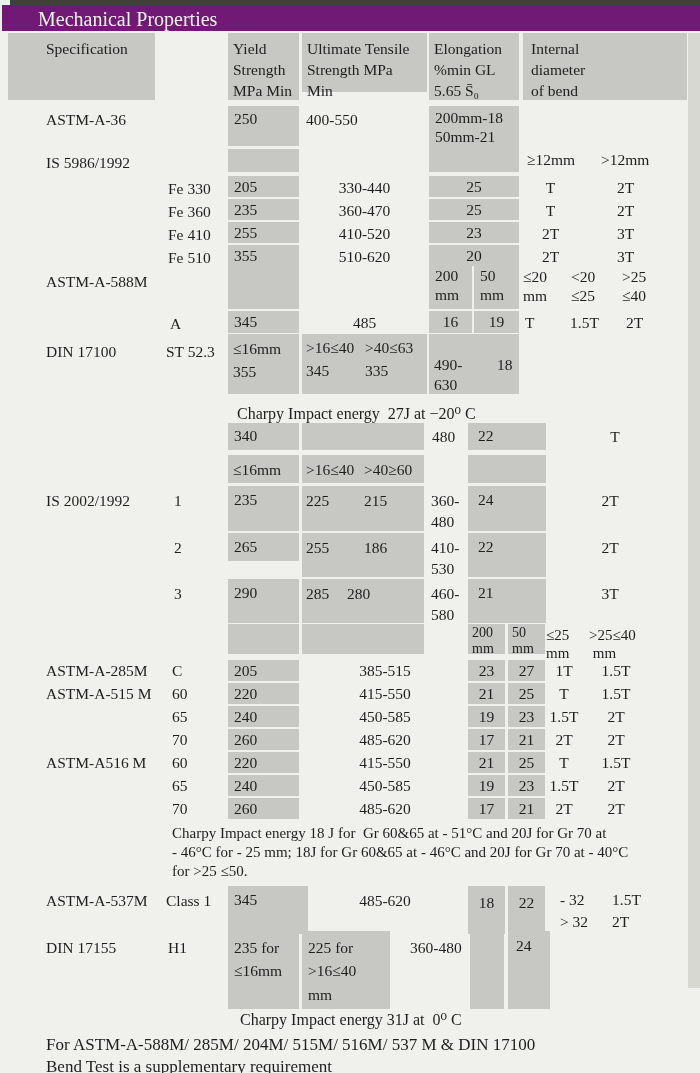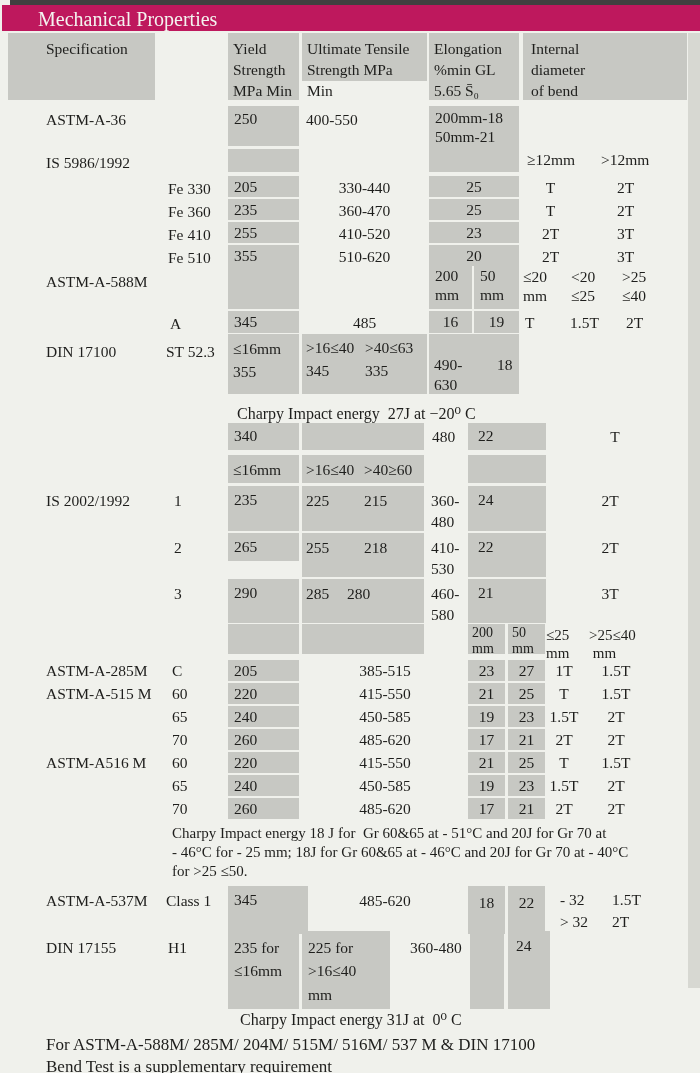--- a/index.html
+++ b/index.html
@@ -13,37 +13,37 @@
   .shade{background:#c7c8c3;}
   .ctr{text-align:center;}
   .hdr{font-size:15.5px;line-height:1.34;}
   .t13{font-size:13px;}
   .t14{font-size:14px;}
   .t15{font-size:15px;}
   .t16{font-size:16px;}
   .t17{font-size:17px;}
   .t20{font-size:20px;}
   .topstrip{background:#404040;}
-  .titlebar{background:#be185d;color:#f4f4f0;}
+  .titlebar{background:#701a75;color:#f4f4f0;}
   .edgestrip{background:#d7d8d2;}
 </style>
 </head>
 <body>
 
 <div class="page">
 
   <div class="abs topstrip" style="left:10px;top:0;width:690px;height:5px"></div>
   <div class="abs titlebar t20" style="left:2px;top:5px;width:698px;height:26px;padding:1px 0 0 36px;box-sizing:border-box">Mechanical Properties</div>
   <div class="abs edgestrip" style="left:688px;top:33px;width:12px;height:955px"></div>
 
   <div class="abs shade hdr" style="left:8px;top:33px;width:147px;height:67px;padding:6px 0 0 38px;box-sizing:border-box">Specification</div>
   <div class="abs shade hdr" style="left:228px;top:33px;width:71px;height:67px;padding:6px 0 0 5px;box-sizing:border-box">Yield
 Strength
 MPa Min</div>
-  <div class="abs shade hdr" style="left:302px;top:33px;width:125px;height:48px;padding:6px 0 0 5px;box-sizing:border-box">Ultimate Tensile
+  <div class="abs shade hdr" style="left:302px;top:33px;width:125px;height:59px;padding:6px 0 0 5px;box-sizing:border-box">Ultimate Tensile
 Strength MPa
 Min</div>
   <div class="abs shade hdr" style="left:429px;top:33px;width:90px;height:67px;padding:6px 0 0 5px;box-sizing:border-box">Elongation
 %min GL
 5.65 S̄₀</div>
   <div class="abs shade hdr" style="left:523px;top:33px;width:164px;height:67px;padding:6px 0 0 8px;box-sizing:border-box">Internal
 diameter
 of bend</div>
 
   <div class="abs" style="left:46px;top:110px">ASTM-A-36</div>
@@ -144,21 +144,21 @@
   <div class="abs" style="left:364px;top:491px">215</div>
   <div class="abs" style="left:431px;top:491px;line-height:1.35">360-
 480</div>
   <div class="abs shade" style="left:468px;top:486px;width:78px;height:45px;padding:4px 0 0 10px;box-sizing:border-box">24</div>
   <div class="abs ctr" style="left:590px;top:491px;width:40px">2T</div>
 
   <div class="abs" style="left:174px;top:538px">2</div>
   <div class="abs shade" style="left:228px;top:533px;width:71px;height:28px;padding:4px 0 0 6px;box-sizing:border-box">265</div>
   <div class="abs shade" style="left:302px;top:533px;width:122px;height:44px"></div>
   <div class="abs" style="left:306px;top:538px">255</div>
-  <div class="abs" style="left:364px;top:538px">218</div>
+  <div class="abs" style="left:364px;top:538px">186</div>
   <div class="abs" style="left:431px;top:538px;line-height:1.35">410-
 530</div>
   <div class="abs shade" style="left:468px;top:533px;width:78px;height:44px;padding:4px 0 0 10px;box-sizing:border-box">22</div>
   <div class="abs ctr" style="left:590px;top:538px;width:40px">2T</div>
 
   <div class="abs" style="left:174px;top:584px">3</div>
   <div class="abs shade" style="left:228px;top:579px;width:71px;height:44px;padding:4px 0 0 6px;box-sizing:border-box">290</div>
   <div class="abs shade" style="left:302px;top:579px;width:122px;height:44px"></div>
   <div class="abs" style="left:306px;top:584px">285</div>
   <div class="abs" style="left:347px;top:584px">280</div>

